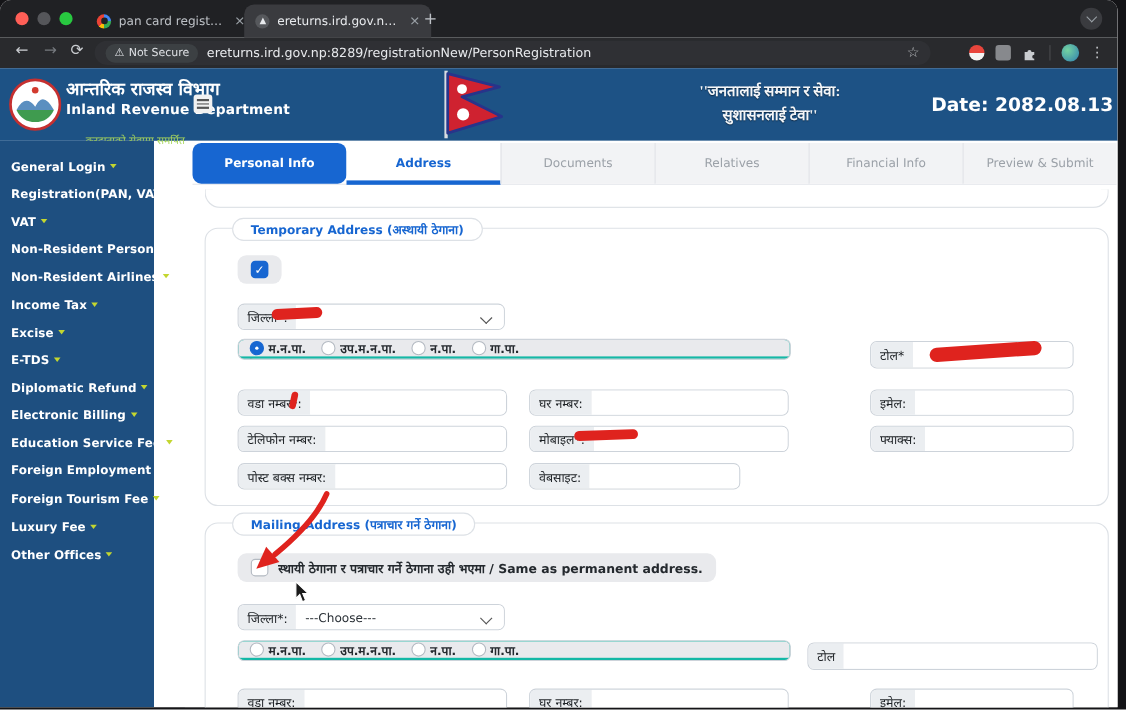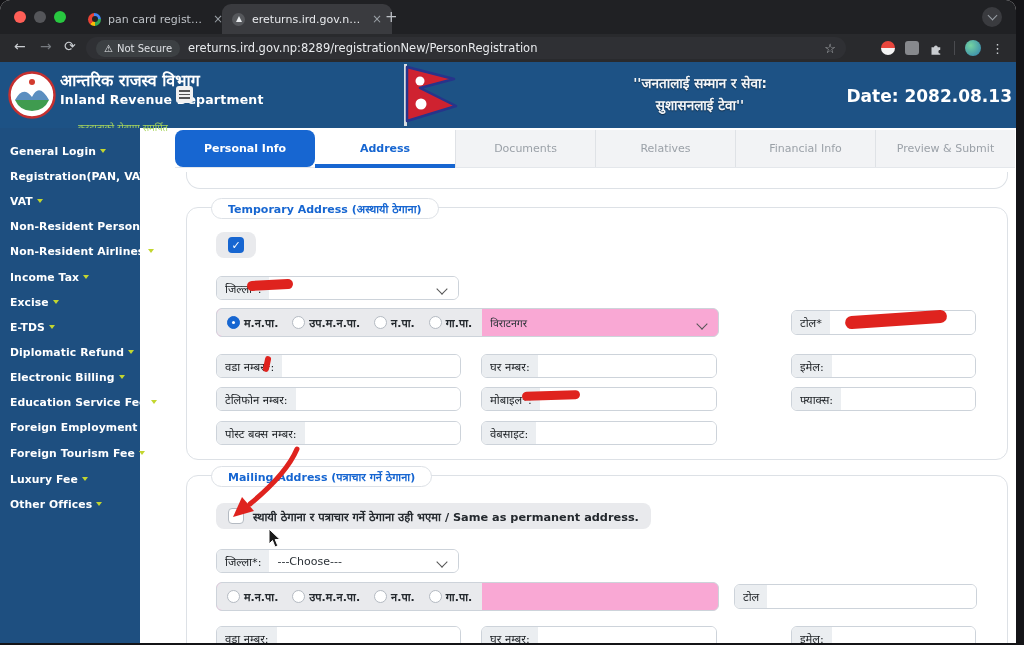--- a/index.html
+++ b/index.html
@@ -53,21 +53,21 @@
   .hdr{position:absolute;left:0;top:62px;width:100%;height:66px;background:#1d5285;}
   .emblem{position:absolute;left:8px;top:9px;}
   .hdr .t-np{position:absolute;left:60px;top:7px;color:#fff;font-size:16px;font-weight:bold;}
   .hdr .t-en{position:absolute;left:60px;top:30px;color:#fff;font-size:12.5px;font-weight:bold;letter-spacing:.2px;}
   .hdr .t-tag{position:absolute;left:78px;top:59px;color:#a8d65c;font-size:9.5px;font-weight:normal;}
   .listbtn{position:absolute;left:176px;top:24px;width:17px;height:17px;background:#f1f1f1;border-radius:3px;
            display:flex;flex-direction:column;justify-content:center;gap:2px;padding:0 3px;box-sizing:border-box;}
   .listbtn i{display:block;height:1.5px;background:#555;}
   .flag{position:absolute;left:396px;top:2px;}
   .slogan{position:absolute;left:560px;top:10px;width:280px;text-align:center;color:#f4f6f8;
-          font-size:13.5px;font-weight:bold;line-height:1.65;text-shadow:0 1px 1px rgba(0,0,0,.45);}
+          font-size:13.5px;font-weight:bold;line-height:1.65;text-shadow:0 1px 1px rgba(0,0,0,.45);font-family:Liberation Serif, serif;}
   .hdate{position:absolute;right:4px;top:24px;color:#fff;font-size:17px;font-weight:bold;}
   
   .sidebar{position:absolute;left:0;top:128px;width:140px;bottom:0;background:#1e4f80;}
   .snav{position:absolute;left:10px;width:158px;font-size:10.8px;font-weight:bold;color:#fff;
         white-space:nowrap;letter-spacing:.1px;}
   .snav .car{display:inline-block;margin-left:4px;width:0;height:0;vertical-align:2px;
         border-left:3.5px solid transparent;border-right:3.5px solid transparent;border-top:4px solid #c3d62f;}
   
   .main{position:absolute;left:168px;top:128px;right:0;bottom:0;background:#fff;}
   .stepbar{position:absolute;left:7px;top:2px;width:840px;height:37px;display:flex;
@@ -91,22 +91,22 @@
       display:flex;align-items:center;justify-content:center;}
   .cb.on{background:#1766d1;color:#fff;font-size:11px;}
   .cb.off{background:#fff;border:1.5px solid #b4bac2;}
   .fld{position:absolute;display:flex;height:24px;border:1px solid #cdd3da;border-radius:6px;
        background:#fff;overflow:hidden;box-sizing:border-box;align-items:stretch;}
   .fld .lab{background:#ebeef1;display:flex;align-items:center;padding:0 8px;
             font-size:11.3px;color:#1d2125;white-space:nowrap;}
   .fld .inp{flex:1;background:#fff;display:flex;align-items:center;padding:0 8px;font-size:11px;color:#2b3137;}
   .selchev{display:inline-block;width:7px;height:7px;border-right:1.6px solid #555;border-bottom:1.6px solid #555;
            transform:rotate(45deg);position:absolute;right:12px;top:8px;}
-  .radgrp{position:absolute;display:flex;height:29px;border:1px solid #cdd3da;border-radius:6px;
-          background:#f9a8d4;overflow:hidden;box-sizing:border-box;}
+  .radgrp{position:absolute;display:flex;height:19px;border:1px solid #cdd3da;border-radius:6px;
+          background:#14b8a6;overflow:hidden;box-sizing:border-box;flex-direction:column;}
   .radseg{background:#e9eaed;display:flex;align-items:center;gap:14px;padding:0 10px;flex:0 0 auto;}
   .ropt{display:flex;align-items:center;gap:4px;font-size:11px;font-weight:600;color:#24292e;white-space:nowrap;}
   .rdo{width:13px;height:13px;border-radius:50%;box-sizing:border-box;flex:0 0 13px;}
   .rdo.on{background:#1766d1;border:1px solid #1766d1;position:relative;}
   .rdo.on:after{content:"";position:absolute;left:4px;top:4px;width:3px;height:3px;border-radius:50%;background:#fff;}
   .rdo.off{background:#fff;border:1px solid #b4bac2;}
   .selseg{position:relative;flex:1;display:flex;align-items:center;padding:0 8px;font-size:10.5px;color:#2b3137;}
   
   .scribble{position:absolute;background:#df231e;z-index:40;}
   #annotsvg{position:absolute;left:0;top:0;z-index:45;pointer-events:none;}
@@ -286,21 +286,21 @@
       </div>
       <div class="fld" style="left:604px;top:179px;width:185px;">
         <span class="lab">फ्याक्स:</span>
           <span class="inp"></span>
       </div>
 
       <div class="fld" style="left:29px;top:213px;width:245px;">
         <span class="lab">पोस्ट बक्स नम्बर:</span>
           <span class="inp"></span>
       </div>
-      <div class="fld" style="left:294px;top:213px;width:236px;">
+      <div class="fld" style="left:294px;top:213px;width:192px;">
         <span class="lab">वेबसाइट:</span>
           <span class="inp"></span>
       </div>
     </div>
 
     <div class="fieldset fs-mail">
       <div class="legend">Mailing Address (पत्राचार गर्ने ठेगाना)</div>
 
       <div class="samebox" style="top:27px">
         <span class="cb off"></span>
@@ -327,21 +327,21 @@
               <span class="rdo off"></span>
               <span>न.पा.</span>
             </span>
           <span class="ropt">
               <span class="rdo off"></span>
               <span>गा.पा.</span>
             </span>
         </div>
       </div>
 
-      <div class="fld" style="left:547px;top:108px;width:243px;height:25px;">
+      <div class="fld" style="left:547px;top:108px;width:264px;height:25px;">
         <span class="lab">टोल</span>
           <span class="inp"></span>
       </div>
 
       <div class="fld" style="left:29px;top:150px;width:245px;">
         <span class="lab">वडा नम्बर:</span>
           <span class="inp"></span>
       </div>
       <div class="fld" style="left:294px;top:150px;width:236px;">
         <span class="lab">घर नम्बर:</span>

